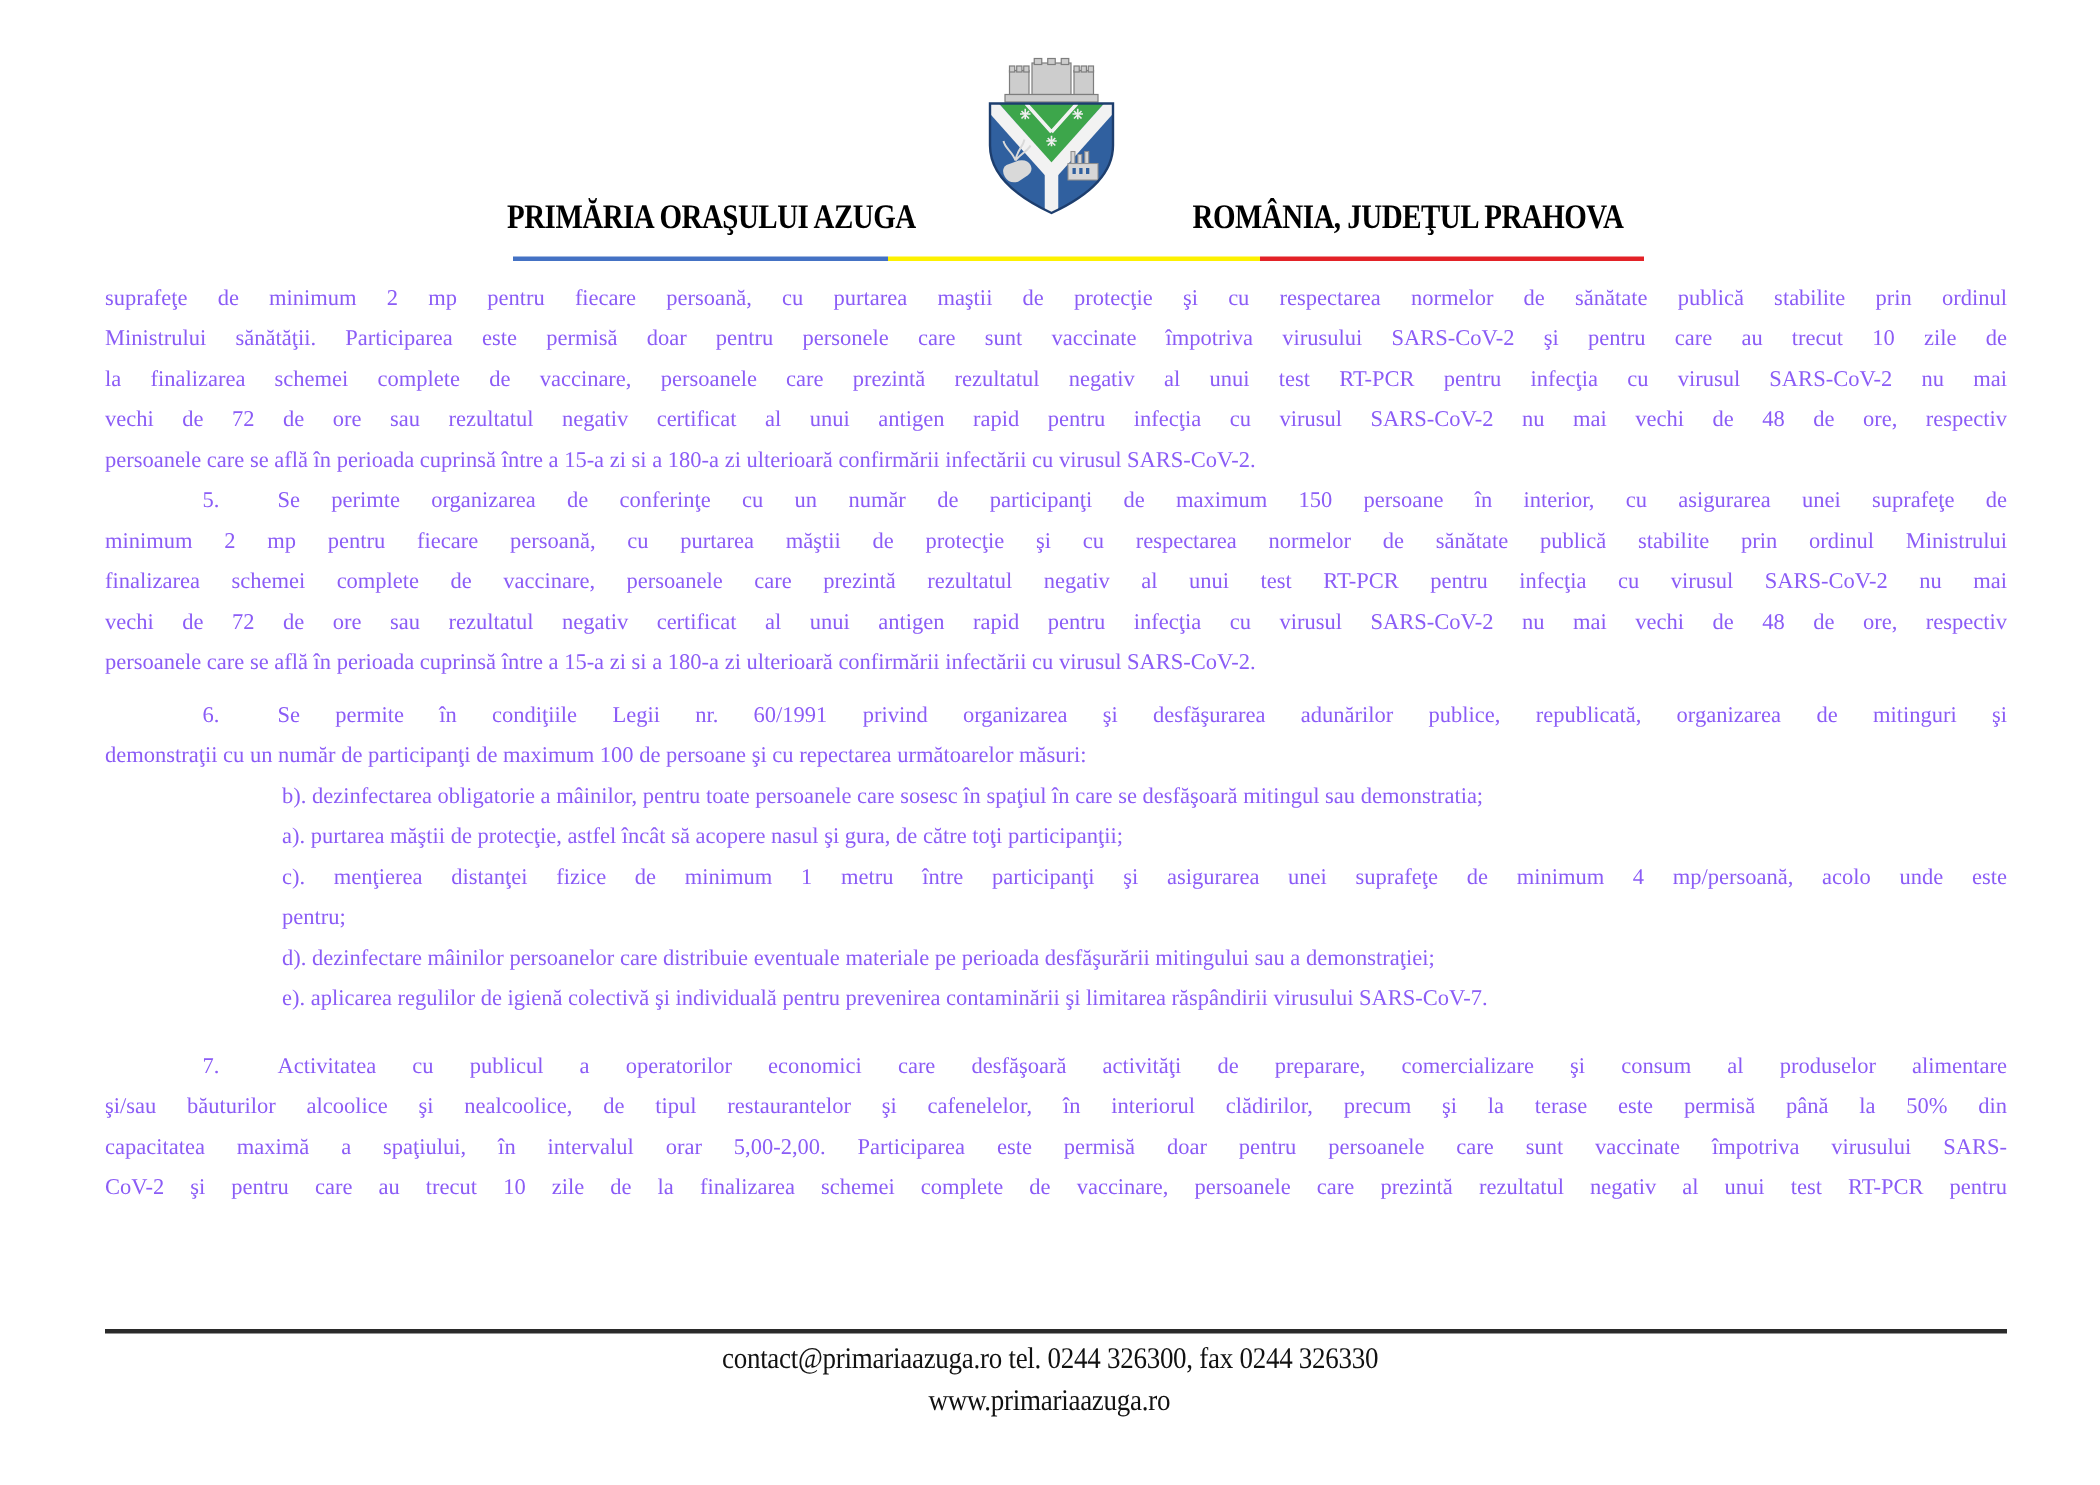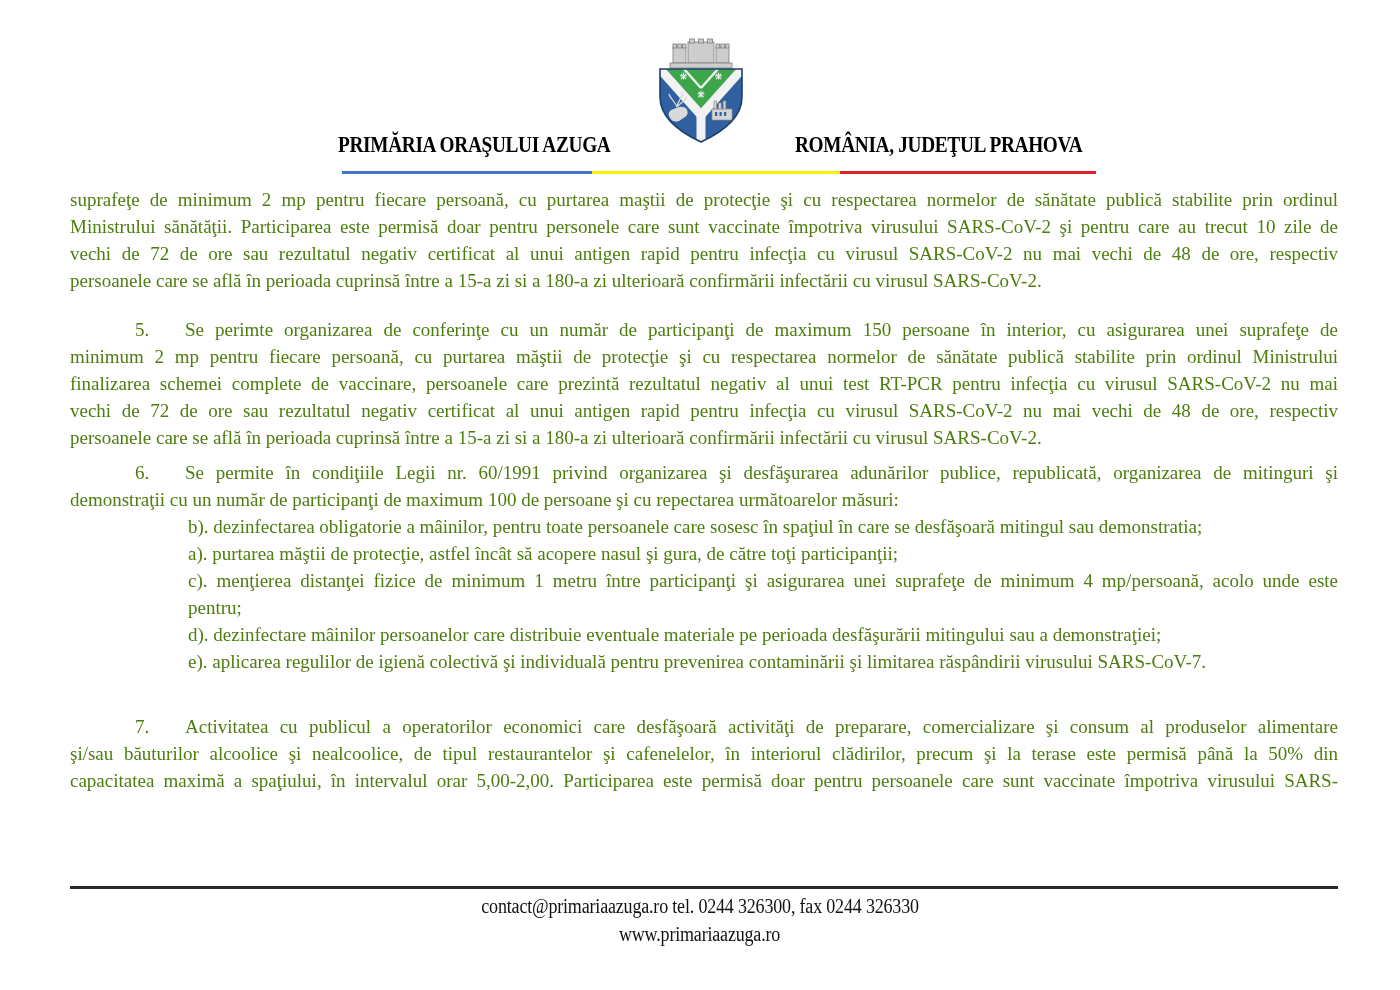--- a/index.html
+++ b/index.html
@@ -38,33 +38,33 @@
     position: absolute; left: 342px; top: 171px;
     width: 754px; height: 3px; display: flex;
   }
   .tricolor .seg-blue   { width: 250px; background: #4472c4; }
   .tricolor .seg-yellow { width: 248px; background: #fdf100; }
   .tricolor .seg-red    { width: 256px; background: #e32227; }
 
   
   .textblock {
     position: absolute; left: 70px; top: 186px; width: 1268px;
-    font-size: 19px; line-height: 27px; color: #4d7c0f;
+    font-size: 15px; line-height: 27px; color: #8b5cf6;
   }
   .line { width: 100%; }
   .jl { text-align: justify; text-align-last: justify; }
   .ll { text-align: left; text-align-last: left; }
   .pnum {
     display: inline-block;
     width: 115px; padding-left: 65px;
     box-sizing: border-box;
   }
-  .para5 { margin-top: 22px; }
+  .para5 { }
   .para6 { margin-top: 8px; }
-  .para7 { margin-top: 38px; }
+  .para7 { margin-top: 18px; }
   .subitem { margin-left: 118px; width: 1150px; }
 
   
   .footer-rule {
     position: absolute; left: 70px; top: 886px;
     width: 1268px; height: 0;
     border-top: 3px solid #2a2a2a;
   }
   .footer-line {
     position: absolute; left: 0; width: 1400px;
@@ -152,20 +152,21 @@
     <div class="seg-blue"></div>
     <div class="seg-yellow"></div>
     <div class="seg-red"></div>
   </div>
 
   <div class="textblock">
 
     <div class="para para0">
       <div class="line jl">suprafeţe de minimum 2 mp pentru fiecare persoană, cu purtarea maştii de protecţie şi cu respectarea normelor  de sănătate publică stabilite prin ordinul</div>
       <div class="line jl">Ministrului sănătăţii. Participarea este permisă doar pentru personele care sunt vaccinate împotriva virusului SARS-CoV-2 şi pentru care au trecut 10 zile de</div>
+      <div class="line jl">la finalizarea schemei complete de vaccinare, persoanele care prezintă rezultatul negativ al unui test RT-PCR pentru infecţia cu virusul SARS-CoV-2 nu mai</div>
       <div class="line jl">vechi de 72 de ore sau rezultatul negativ certificat al unui  antigen rapid pentru infecţia cu virusul SARS-CoV-2 nu mai vechi de 48 de ore, respectiv</div>
       <div class="line ll">persoanele care se află în perioada cuprinsă între a 15-a zi si a 180-a zi ulterioară confirmării infectării cu virusul SARS-CoV-2.</div>
     </div>
 
     <div class="para para5">
       <div class="line jl"><span class="pnum">5.</span><span>Se perimte organizarea de conferinţe cu un număr de participanţi de maximum 150 persoane în interior, cu asigurarea unei suprafeţe de</span></div>
       <div class="line jl">minimum 2 mp pentru fiecare persoană, cu purtarea măştii de protecţie şi cu respectarea normelor  de sănătate publică stabilite prin ordinul Ministrului</div>
       <div class="line jl">finalizarea schemei complete de vaccinare, persoanele care prezintă rezultatul negativ al unui test RT-PCR pentru infecţia cu virusul SARS-CoV-2 nu mai</div>
       <div class="line jl">vechi de 72 de ore sau rezultatul negativ certificat al unui  antigen rapid pentru infecţia cu virusul SARS-CoV-2 nu mai vechi de 48 de ore, respectiv</div>
       <div class="line ll">persoanele care se află în perioada cuprinsă între a 15-a zi si a 180-a zi ulterioară confirmării infectării cu virusul SARS-CoV-2.</div>
@@ -189,20 +190,21 @@
       </div>
       <div class="subitem">
         <div class="line ll">e). aplicarea regulilor de igienă colectivă şi individuală pentru prevenirea contaminării şi limitarea răspândirii virusului SARS-CoV-7.</div>
       </div>
     </div>
 
     <div class="para para7">
       <div class="line jl"><span class="pnum">7.</span><span>Activitatea cu publicul a operatorilor economici care desfăşoară activităţi de preparare, comercializare şi consum al produselor alimentare</span></div>
       <div class="line jl">şi/sau băuturilor alcoolice şi nealcoolice, de tipul restaurantelor şi cafenelelor, în interiorul clădirilor, precum şi la terase este permisă până la 50% din</div>
       <div class="line jl">capacitatea maximă a spaţiului, în intervalul orar 5,00-2,00. Participarea este permisă doar pentru persoanele care sunt vaccinate împotriva virusului SARS-</div>
+      <div class="line jl">CoV-2 şi pentru care au trecut 10 zile de la finalizarea schemei complete de vaccinare, persoanele care prezintă rezultatul negativ al unui test RT-PCR pentru</div>
     </div>
 
   </div>
 
   <div class="footer-rule"></div>
   <div class="footer-line footer-contact">
     <span class="cond">contact@primariaazuga.ro tel. 0244 326300, fax 0244 326330</span>
   </div>
   <div class="footer-line footer-site">
     <span class="cond">www.primariaazuga.ro</span>

